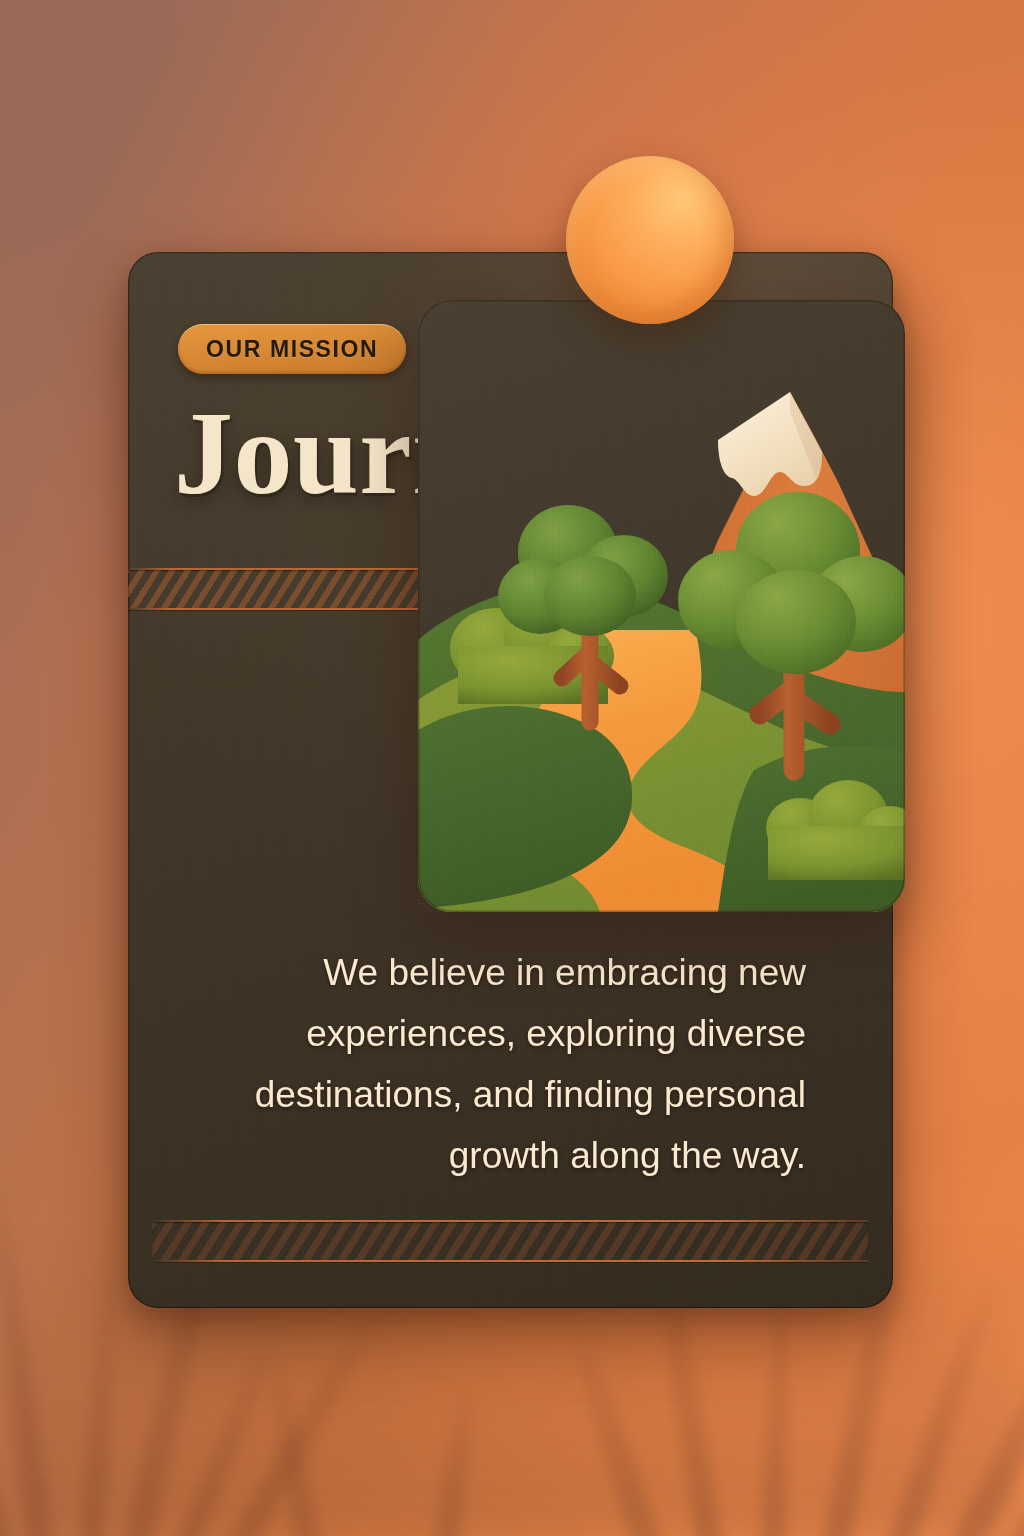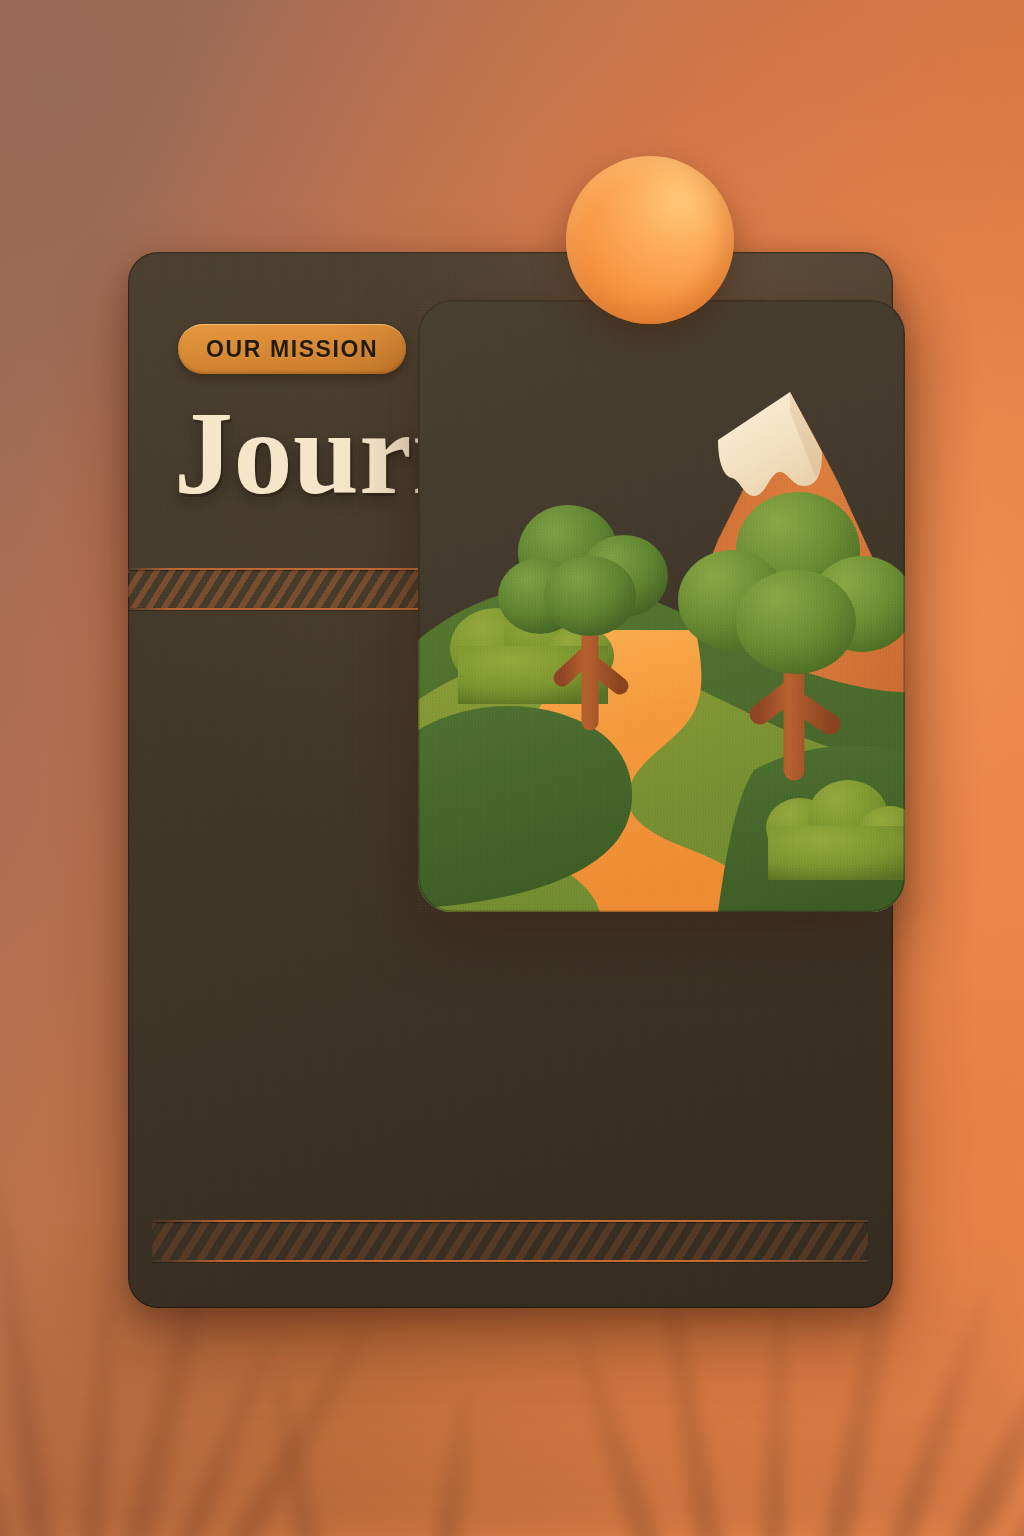--- a/index.html
+++ b/index.html
@@ -199,20 +199,21 @@
     </div>
 
     <div class="heading">Journey</div>
 
     <div class="divider" id="divider-top">
       <div class="rule"></div>
       <div class="stripes"></div>
       <div class="rule"></div>
     </div>
 
+    <div class="body-copy">We believe in embracing new experiences, exploring diverse destinations, and finding personal growth along the way.</div>
 
     <div class="divider" id="divider-bottom">
       <div class="rule"></div>
       <div class="stripes"></div>
       <div class="rule"></div>
     </div>
 
     <div class="noise"></div>
   </div>
 

